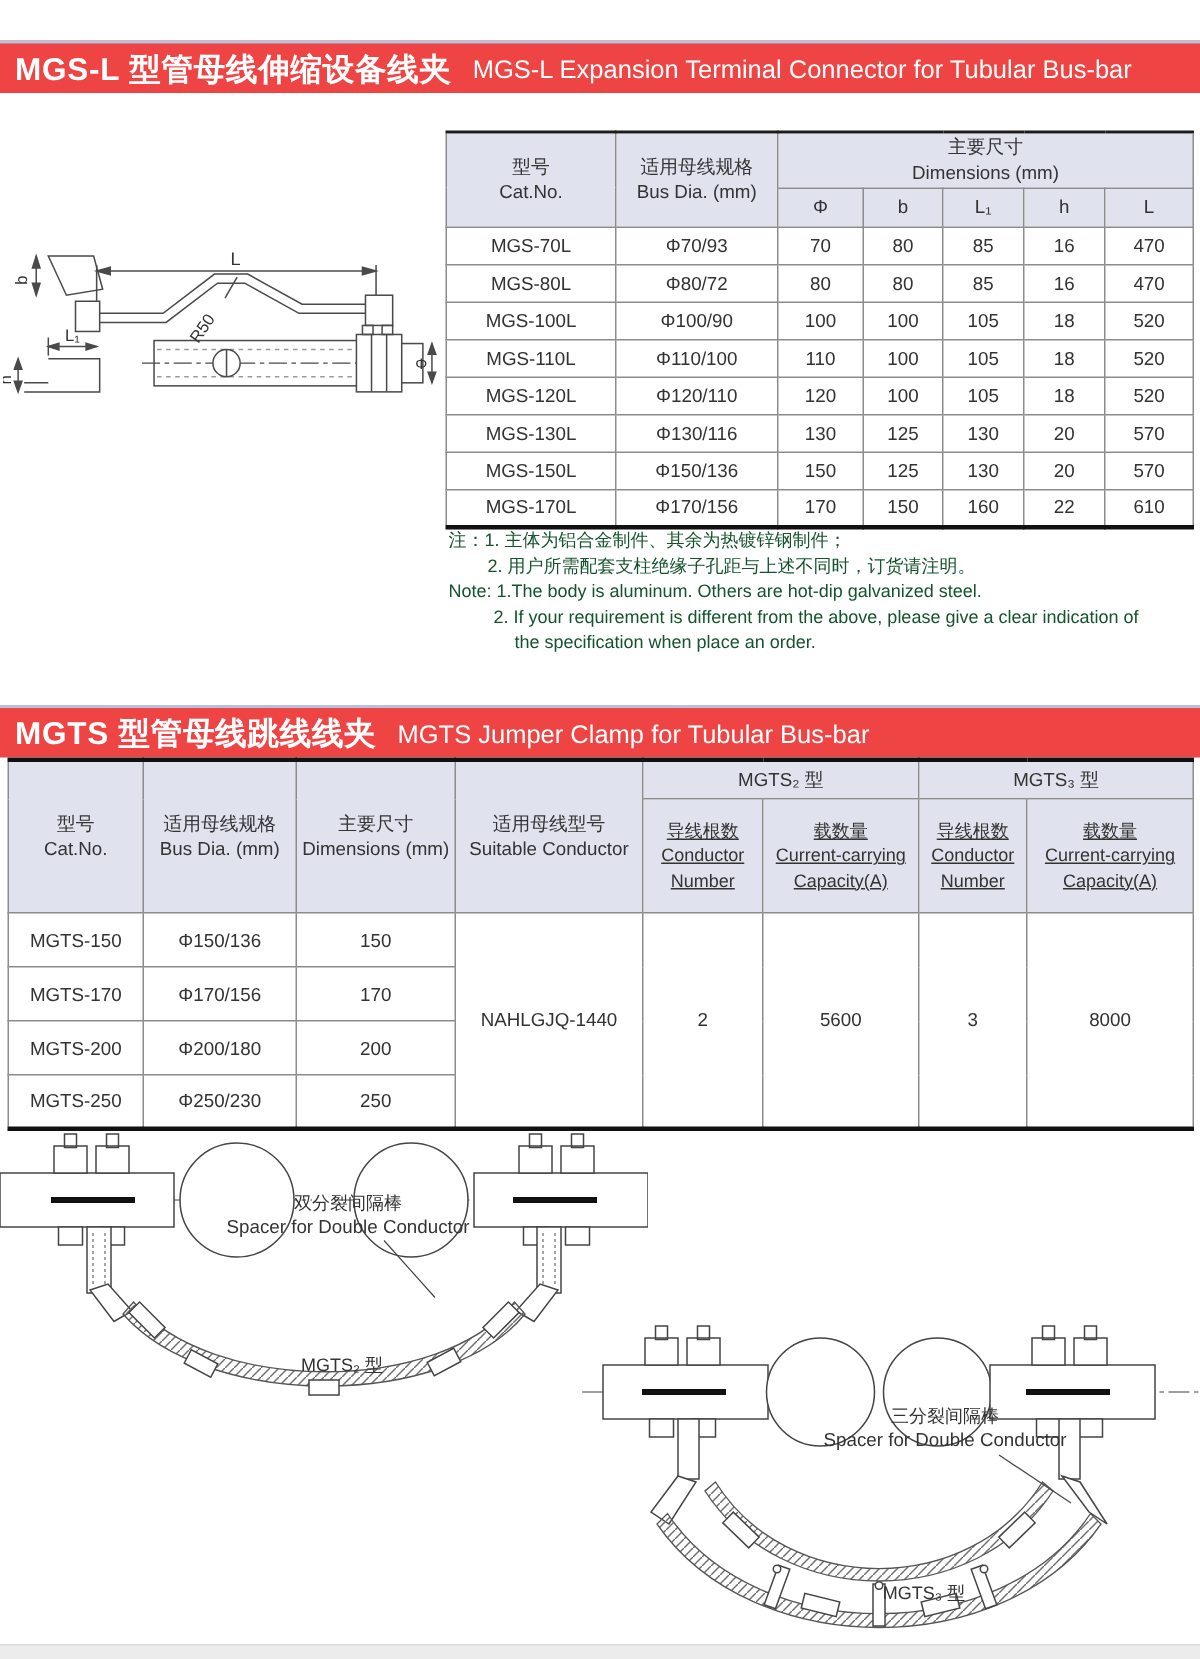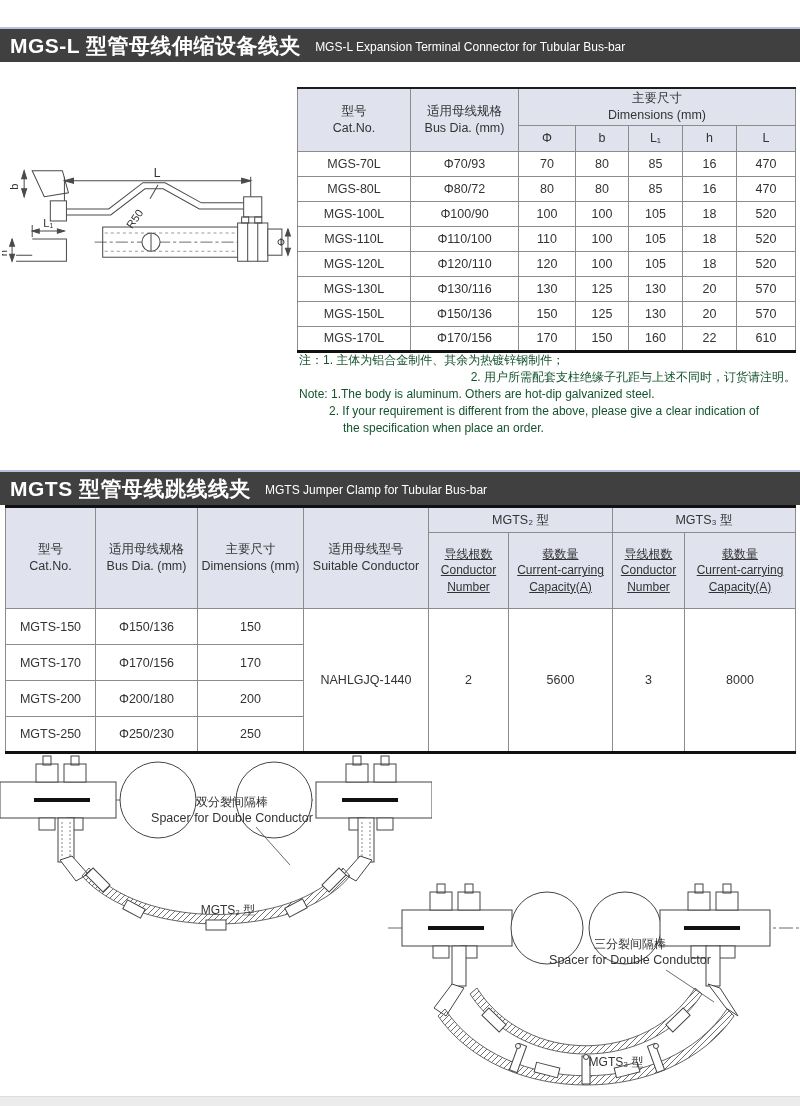--- a/index.html
+++ b/index.html
@@ -5,25 +5,25 @@
   * { margin:0; padding:0; box-sizing:border-box; }
   body { background:#fff; }
   .page {
     position:relative; width:800px; height:1106px; margin:0 auto;
     background:#fff; overflow:hidden;
     font-family:"Liberation Sans","DejaVu Sans",sans-serif; color:#2e2e2e;
   }
   
   .bar {
     position:absolute; left:0; width:800px; height:35px;
-    background:#404040; border-top:2px solid #b7c1dd;
+    background:#ef4444; border-top:2px solid #b7c1dd;
     display:flex; align-items:center; color:#fff; white-space:nowrap;
   }
   .bar-zh { font-size:21px; font-weight:bold; padding-left:10px; letter-spacing:0.5px; }
-  .bar-en { font-size:12px; margin-left:14px; padding-top:2px; }
+  .bar-en { font-size:17px; margin-left:14px; padding-top:2px; }
 
   
   table { border-collapse:collapse; table-layout:fixed; position:absolute; background:#fff; }
   th, td {
     border:1px solid #8c8c8c; text-align:center; vertical-align:middle;
     font-size:12.5px; color:#333; padding:1px 2px; overflow:hidden;
   }
   thead th { background:#e0e2ee; font-weight:normal; }
   th span { display:block; line-height:1.35; }
 
@@ -35,21 +35,21 @@
 
   .tbl-mgts { left:5px; top:505px; width:790px;
     border-top:3px solid #111; border-bottom:3px solid #111; }
   .tbl-mgts thead tr:first-child th { height:26px; }
   .tbl-mgts thead tr:last-child th { height:76px; font-size:12px;text-decoration:underline; }
   .tbl-mgts tbody tr { height:36px; }
 
   
   .notes { position:absolute; left:299px; top:352px; width:497px;
     font-size:12px; line-height:1.42; color:#14532d; }
-  .ind-zh  { padding-left:26px;text-align:right; }
+  .ind-zh  { padding-left:26px; }
   .ind-en1 { padding-left:30px; }
   .ind-en2 { padding-left:44px; }
 
   
   .svgwrap { position:absolute; }
   svg { display:block; }
   svg text { fill:#333; font-family:"Liberation Sans","DejaVu Sans",sans-serif; }
 
   .footer-strip { position:absolute; left:0; top:1096px; width:800px; height:10px;
     background:#ececec; border-top:1px solid #dcdcdc; }

